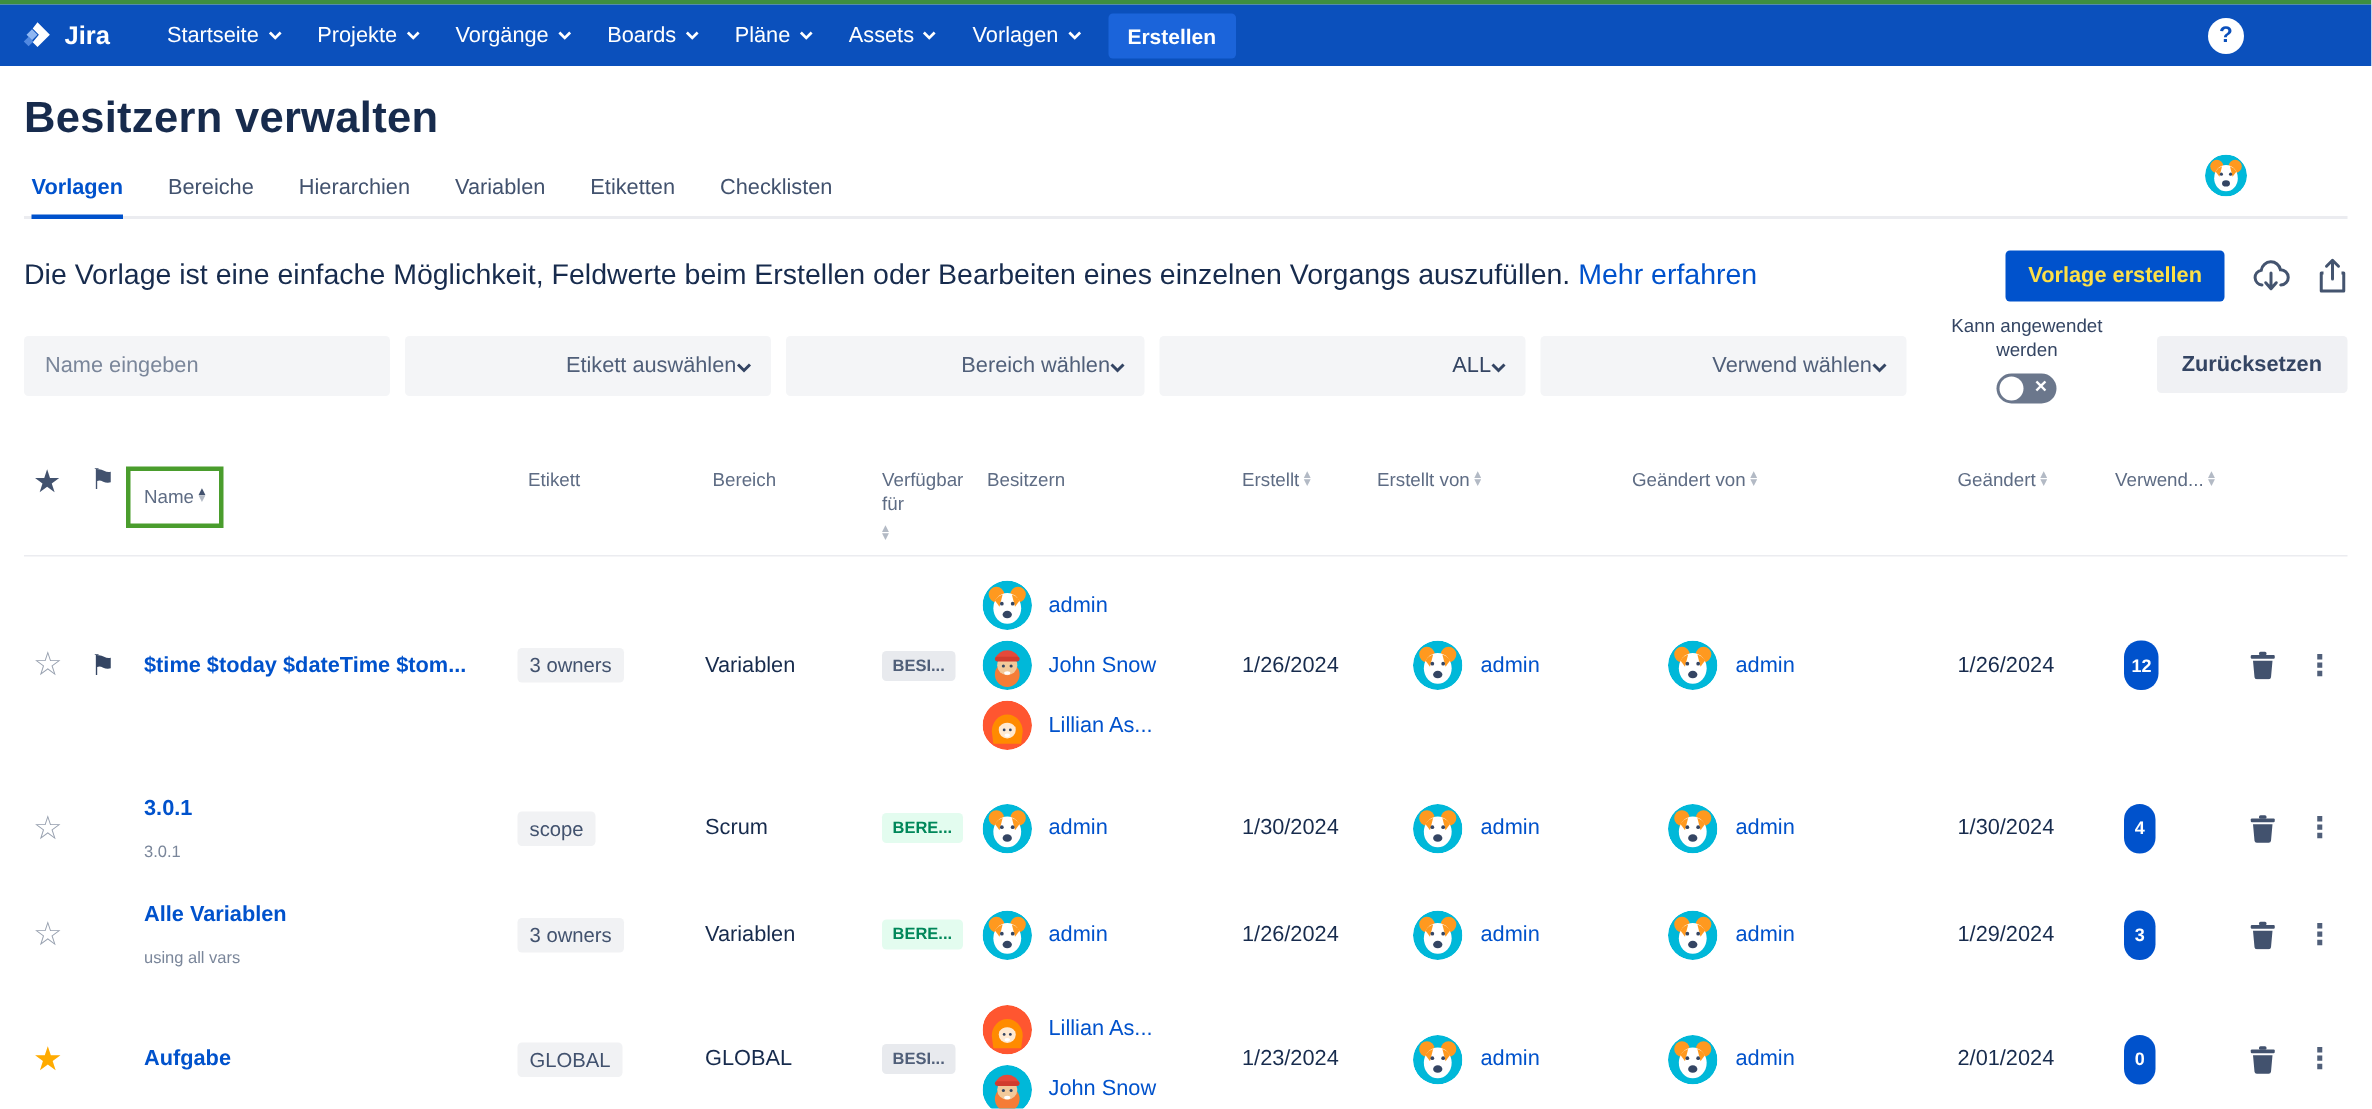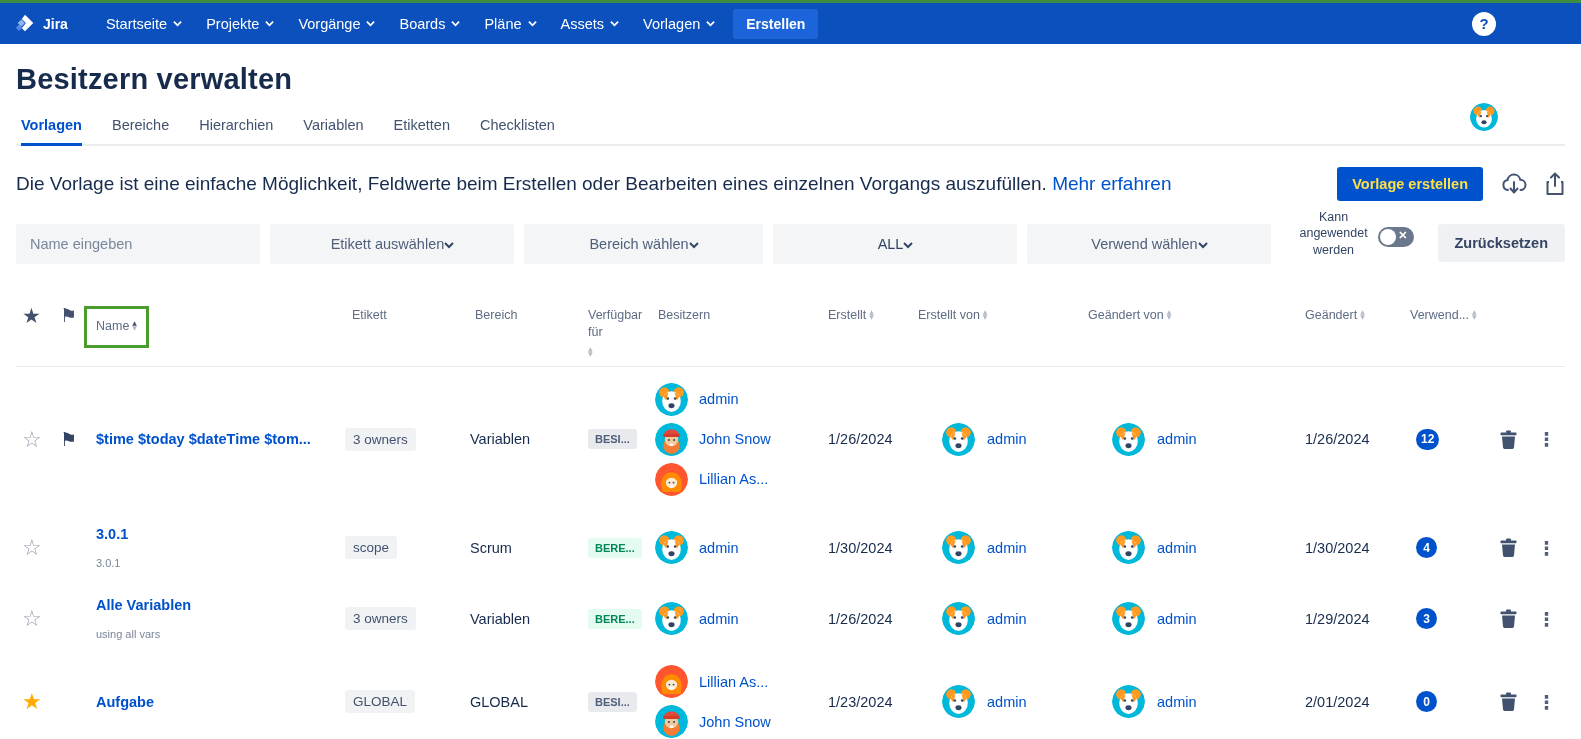--- a/index.html
+++ b/index.html
@@ -3,21 +3,21 @@
 <meta charset="utf-8">
 <style>
   * { box-sizing: border-box; margin: 0; padding: 0; }
   html,body { width:1581px; height:739px; overflow:hidden; background:#fff;
     font-family:"Liberation Sans", sans-serif; color:#172b4d; }
 
   
   .top-strip { height:3px; background:#3e8e41; }
   .navbar { height:41px; background:#0b50bc; display:flex; align-items:center;
     color:#fff; padding:0 14px; }
-  .logo { display:flex; align-items:center; gap:7px; font-size:14px; font-weight:bold; margin-right:26px; }
+  .logo { display:flex; align-items:center; gap:7px; font-size:17px; font-weight:bold; margin-right:26px; }
   .nav-item { display:flex; align-items:center; gap:6px; padding:0 12px; font-size:14.5px; height:41px; cursor:pointer; }
   .chev { width:9px; height:9px; display:inline-block; }
   .chev svg { display:block; }
   .btn-create-nav { background:#1b64da; color:#fff; font-weight:bold; font-size:14px;
     padding:7px 13px; border-radius:3px; border:none; margin-left:6px; cursor:pointer; }
   .nav-right { margin-left:auto; display:flex; align-items:center; gap:20px;flex-direction:column; }
   .nav-search { display:flex; align-items:center; gap:8px; background:#0a3c90;
     border:1px solid #3a69c8; border-radius:3px; width:166px; height:28px; padding:0 9px; }
   .nav-search input { background:transparent; border:none; outline:none; color:#dbe4f5;
     font-size:14px; width:120px; font-family:inherit; }
@@ -44,25 +44,25 @@
     border:none; border-radius:3px; padding:9px 15px; cursor:pointer; font-family:inherit; }
   .tool-icon { color:#44546f; cursor:pointer; display:flex; }
 
   
   .filters { display:flex; align-items:flex-start; margin-top:23px; gap:10px; }
   .f-input, .f-select { height:40px; background:#f4f5f7; border:none; border-radius:3px;
     font-size:14.5px; color:#505f79; padding:0 14px; display:flex; align-items:center; }
   .f-input { width:250px; }
   .f-input input { background:transparent; border:none; outline:none; width:100%; font-size:14.5px; font-family:inherit; color:#344563; }
   .f-input input::placeholder { color:#7a869a; }
-  .f-select { justify-content:center; cursor:pointer; }
+  .f-select { justify-content:flex-end; cursor:pointer; }
   .f-select .chev { color:#344563; }
   .f-select.w250 { width:250px; } .f-select.w245 { width:245px; }
   .f-select .selval { color:#344563; }
-  .toggle-group { width:128px; display:flex; align-items:center; margin-top:-15px; margin-left:8px; }
+  .toggle-group { width:128px; display:flex; flex-direction:column; align-items:center; margin-top:-15px; margin-left:8px; }
   .toggle-label { font-size:12.5px; color:#344563; text-align:center; line-height:1.3; }
   .toggle { margin-top:7px; width:40px; height:20px; background:#6b778c; border-radius:10px;
     position:relative; cursor:pointer; }
   .toggle .knob { position:absolute; left:2px; top:2px; width:16px; height:16px; background:#fff; border-radius:50%; }
   .toggle .x { position:absolute; right:6px; top:2.5px; color:#fff; font-size:11px; font-weight:bold; }
   .btn-reset { background:#f0f1f4; color:#344563; font-weight:bold; font-size:14.5px;
     border:none; border-radius:3px; padding:11px 17px; margin-left:14px; cursor:pointer; font-family:inherit; }
 
   
   .tgrid { display:grid; grid-template-columns:44px 36px 249px 125px 118px 67px 173px 90px 170px 217px 105px 82px 73px; }
@@ -89,21 +89,21 @@
     padding:4px 8px; border-radius:3px; }
   .avail { display:inline-block; font-size:11px; font-weight:bold; padding:4px 7px; border-radius:3px; }
   .avail.gray { background:#e8eaee; color:#505f79; }
   .avail.green { background:#e3fcef; color:#00875a; }
   .owner { display:flex; align-items:center; gap:11px; margin:7px 0; }
   .owner a { color:#0052cc; font-size:14.5px; text-decoration:none; }
   .avatar32 { width:33px; height:33px; border-radius:50%; overflow:hidden; flex:0 0 auto; }
   .avatar32 svg { display:block; }
   .person { display:flex; align-items:center; gap:12px; padding-left:24px; }
   .person a { color:#0052cc; font-size:14.5px; text-decoration:none; }
-  .count-badge { display:inline-flex; align-items:center; justify-content:center; min-width:21px; height:21px;
+  .count-badge { display:inline-flex; align-items:center; justify-content:center; min-width:21px; height:33px;
     border-radius:11px; background:#0052cc; color:#fff; font-size:12px; font-weight:bold; padding:0 5px; }
   .actions { display:flex; align-items:center; gap:20px; padding-left:8px; }
   .trash { color:#42526e; cursor:pointer; display:flex; }
   .kebab { font-family:"DejaVu Sans", sans-serif; font-size:19px; font-weight:bold; color:#505f79; cursor:pointer; letter-spacing:0; }
   .r1 { min-height:145px; } .r2 { min-height:72px; } .r3 { min-height:70px; } .r4 { min-height:96px; }
 </style>
 </head>
 <body>
 
 <div class="top-strip"></div>

